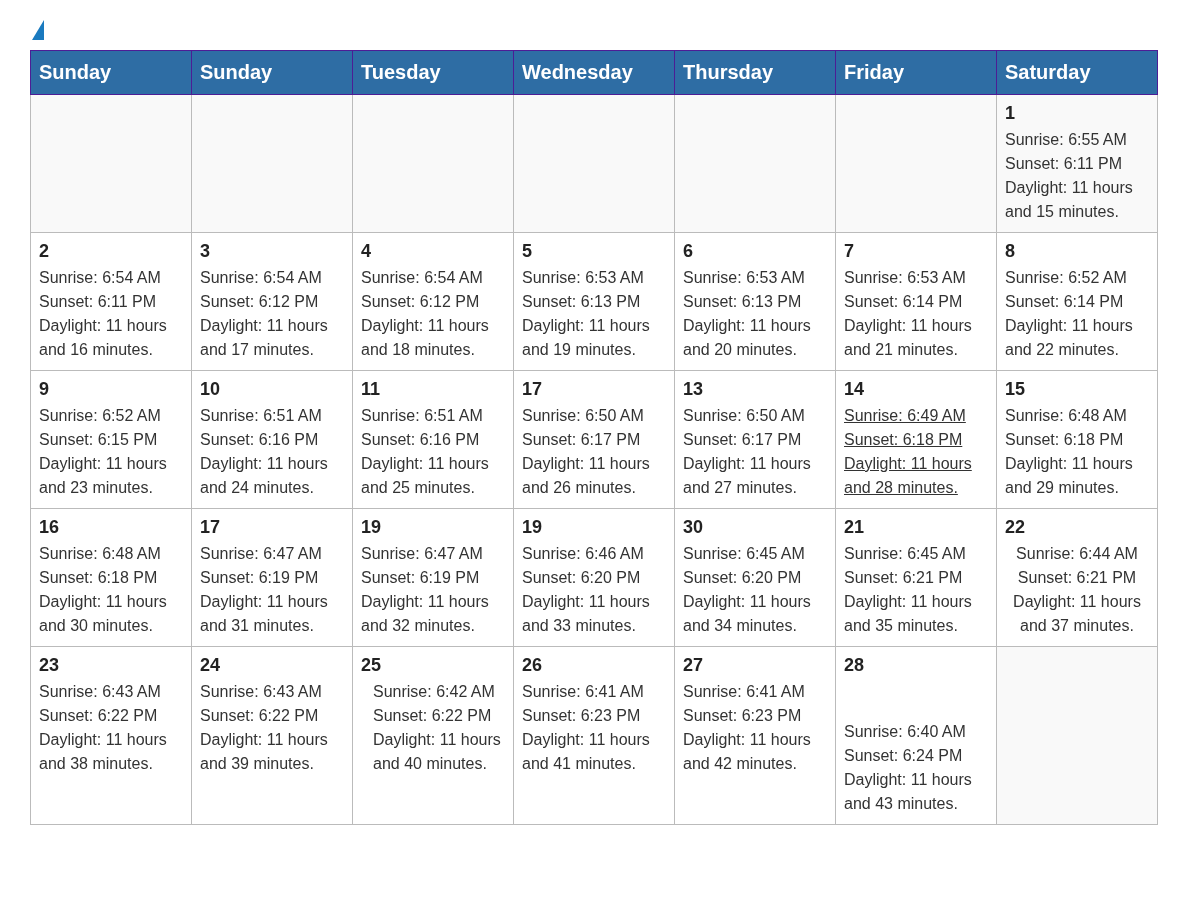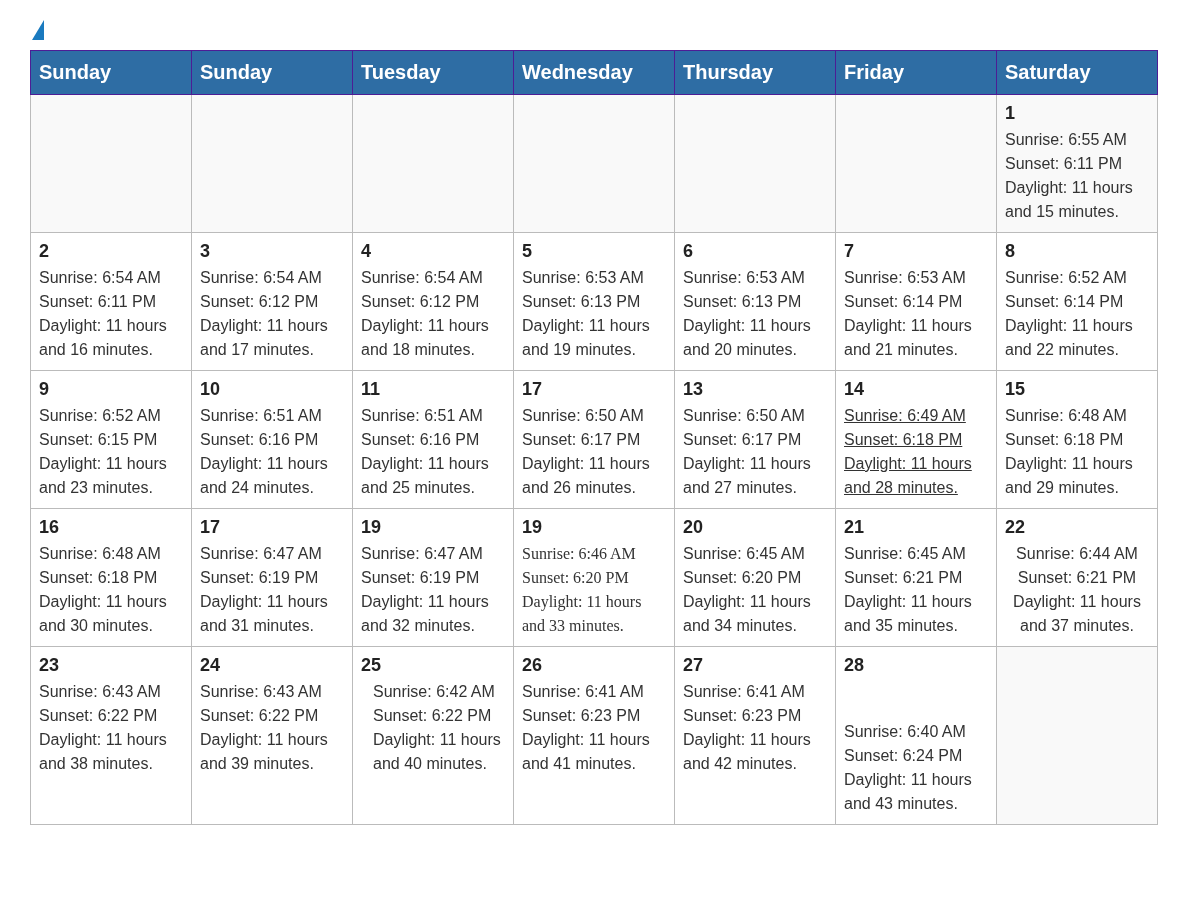--- a/index.html
+++ b/index.html
@@ -244,26 +244,26 @@
 Daylight: 11 hours and 31 minutes.</div>
         </td>
         <td>
           <span class="day-number">19</span>
           <div class="day-info" style="white-space: pre-line;">Sunrise: 6:47 AM
 Sunset: 6:19 PM
 Daylight: 11 hours and 32 minutes.</div>
         </td>
         <td>
           <span class="day-number">19</span>
-          <div class="day-info" style="white-space: pre-line; font-family: Liberation Serif, serif;">Sunrise: 6:46 AM
+          <div class="day-info" style="white-space: pre-line;">Sunrise: 6:46 AM
 Sunset: 6:20 PM
 Daylight: 11 hours and 33 minutes.</div>
         </td>
         <td>
-          <span class="day-number">20</span>
+          <span class="day-number">30</span>
           <div class="day-info" style="white-space: pre-line;">Sunrise: 6:45 AM
 Sunset: 6:20 PM
 Daylight: 11 hours and 34 minutes.</div>
         </td>
         <td>
           <span class="day-number">21</span>
           <div class="day-info" style="white-space: pre-line;">Sunrise: 6:45 AM
 Sunset: 6:21 PM
 Daylight: 11 hours and 35 minutes.</div>
         </td>

